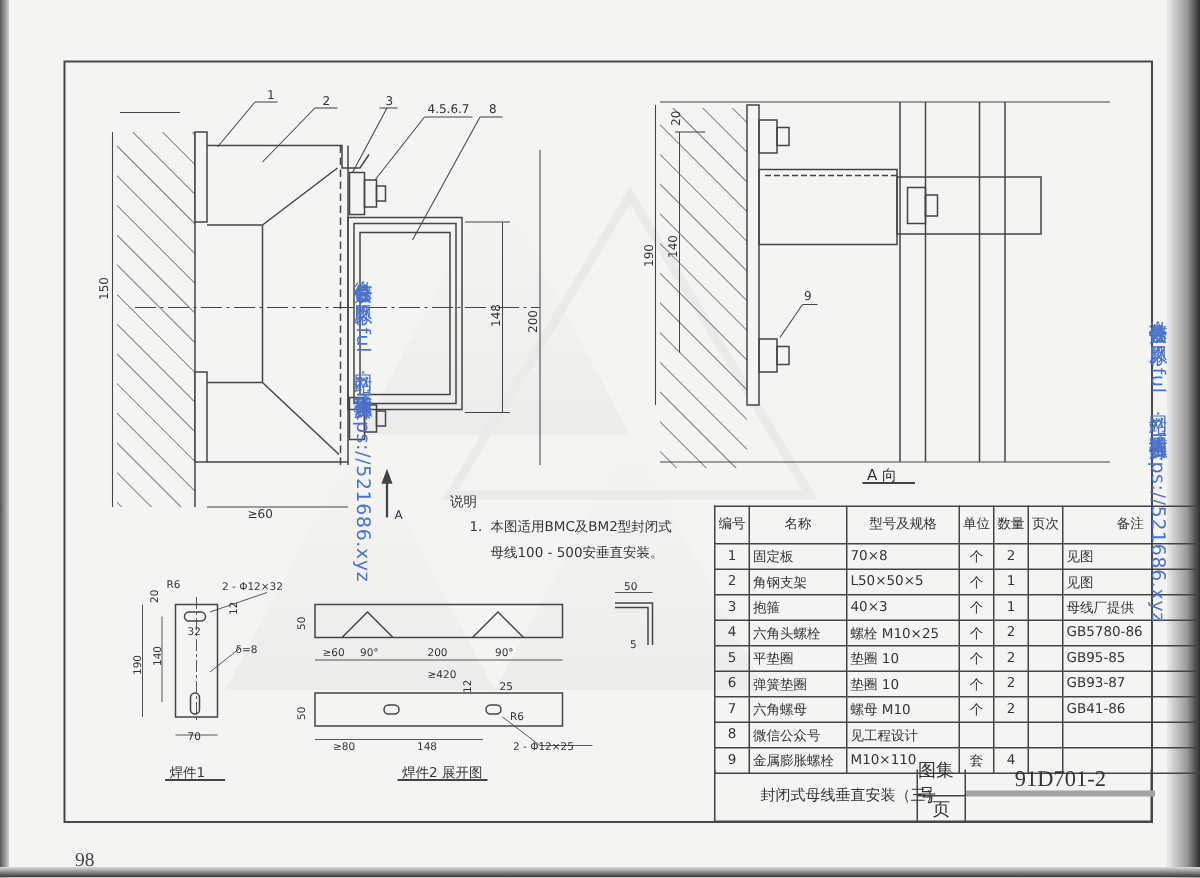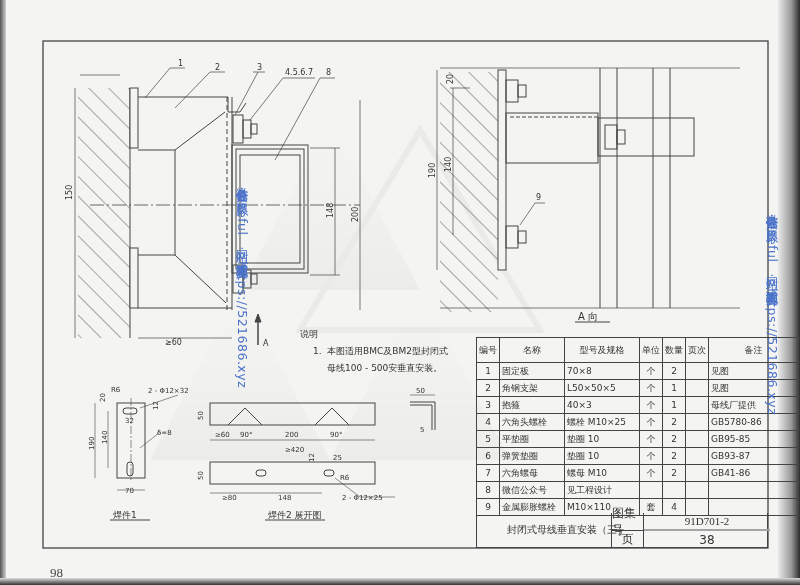--- a/index.html
+++ b/index.html
@@ -321,22 +321,21 @@
       <td class="c-page"></td>
       <td class="c-note"></td>
     </tr>
   </tbody>
 </table>
 
 <div class="titleblock">
   <span class="tb-title">封闭式母线垂直安装（三）</span>
   <div class="tb-grid">
     <div class="tb-cell" style="left:0;top:0;width:32px;height:18px;border-right:1px solid #444;border-bottom:1px solid #444;">图集号</div>
-    <div class="tb-cell" style="left:32px;top:0;width:126px;height:18px;border-bottom:2px solid #a3a3a3;font-family:'Liberation Serif',serif;font-size:11px;">91D701-2</div>
+    <div class="tb-cell" style="left:32px;top:0;width:126px;height:18px;border-bottom:4px solid #a3a3a3;font-family:'Liberation Serif',serif;font-size:15px;">91D701-2</div>
     <div class="tb-cell" style="left:0;top:18px;width:32px;height:17px;border-right:1px solid #444;">页</div>
-    <div class="tb-cell" style="left:32px;top:18px;width:126px;height:17px;">38</div>
   </div>
 </div>
 
 <div class="page-number">98</div>
 
 <div class="watermark-v" style="left:233px;top:178px;">微信公众号：豚贝useful 网站：大猫工程资源 https://521686.xyz</div>
 <div class="watermark-v" style="left:763px;top:205px;">微信公众号：豚贝useful 网站：大猫工程资源 https://521686.xyz</div>
 
 </body></html>

